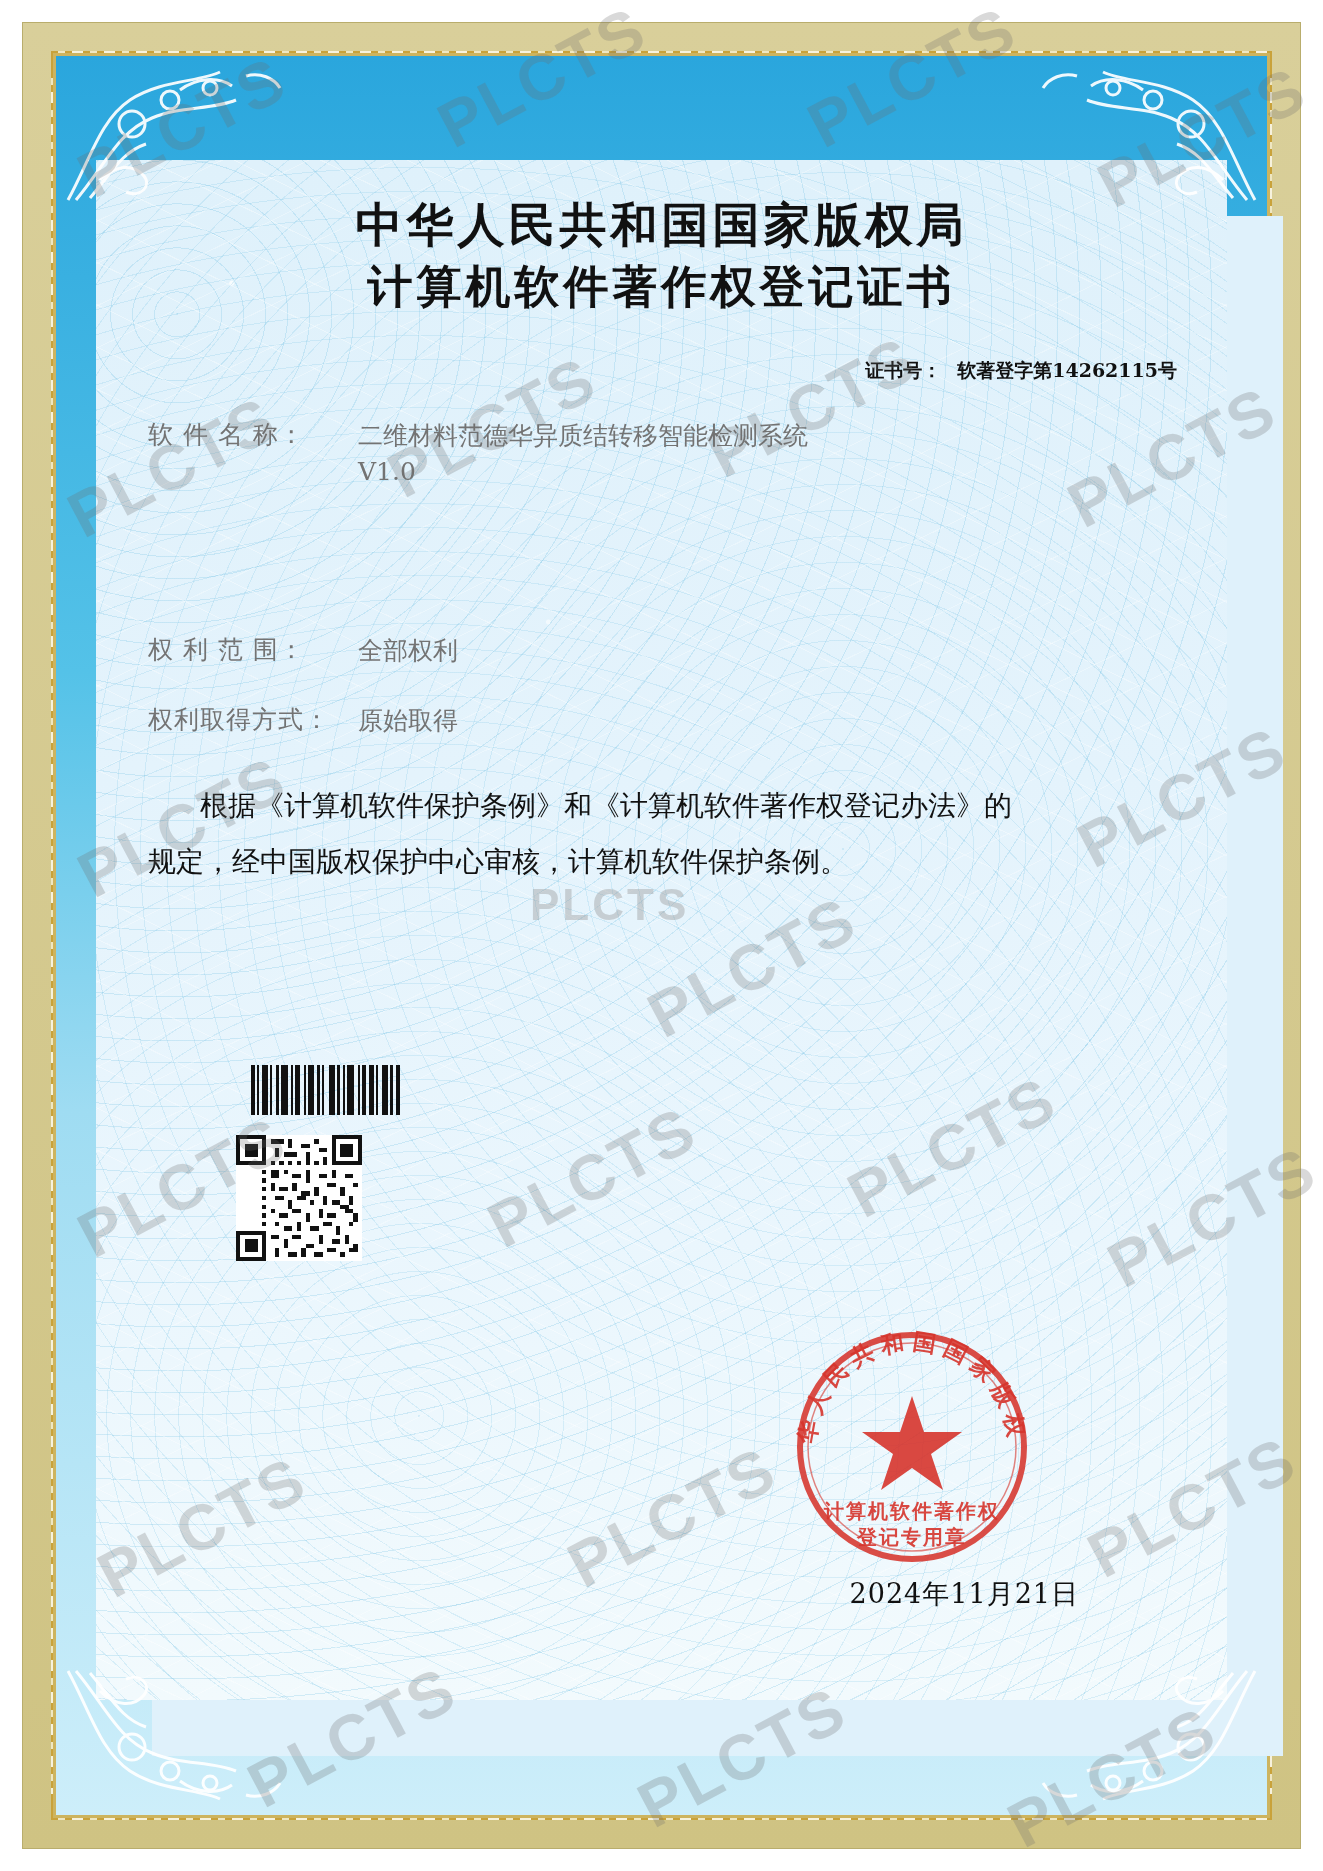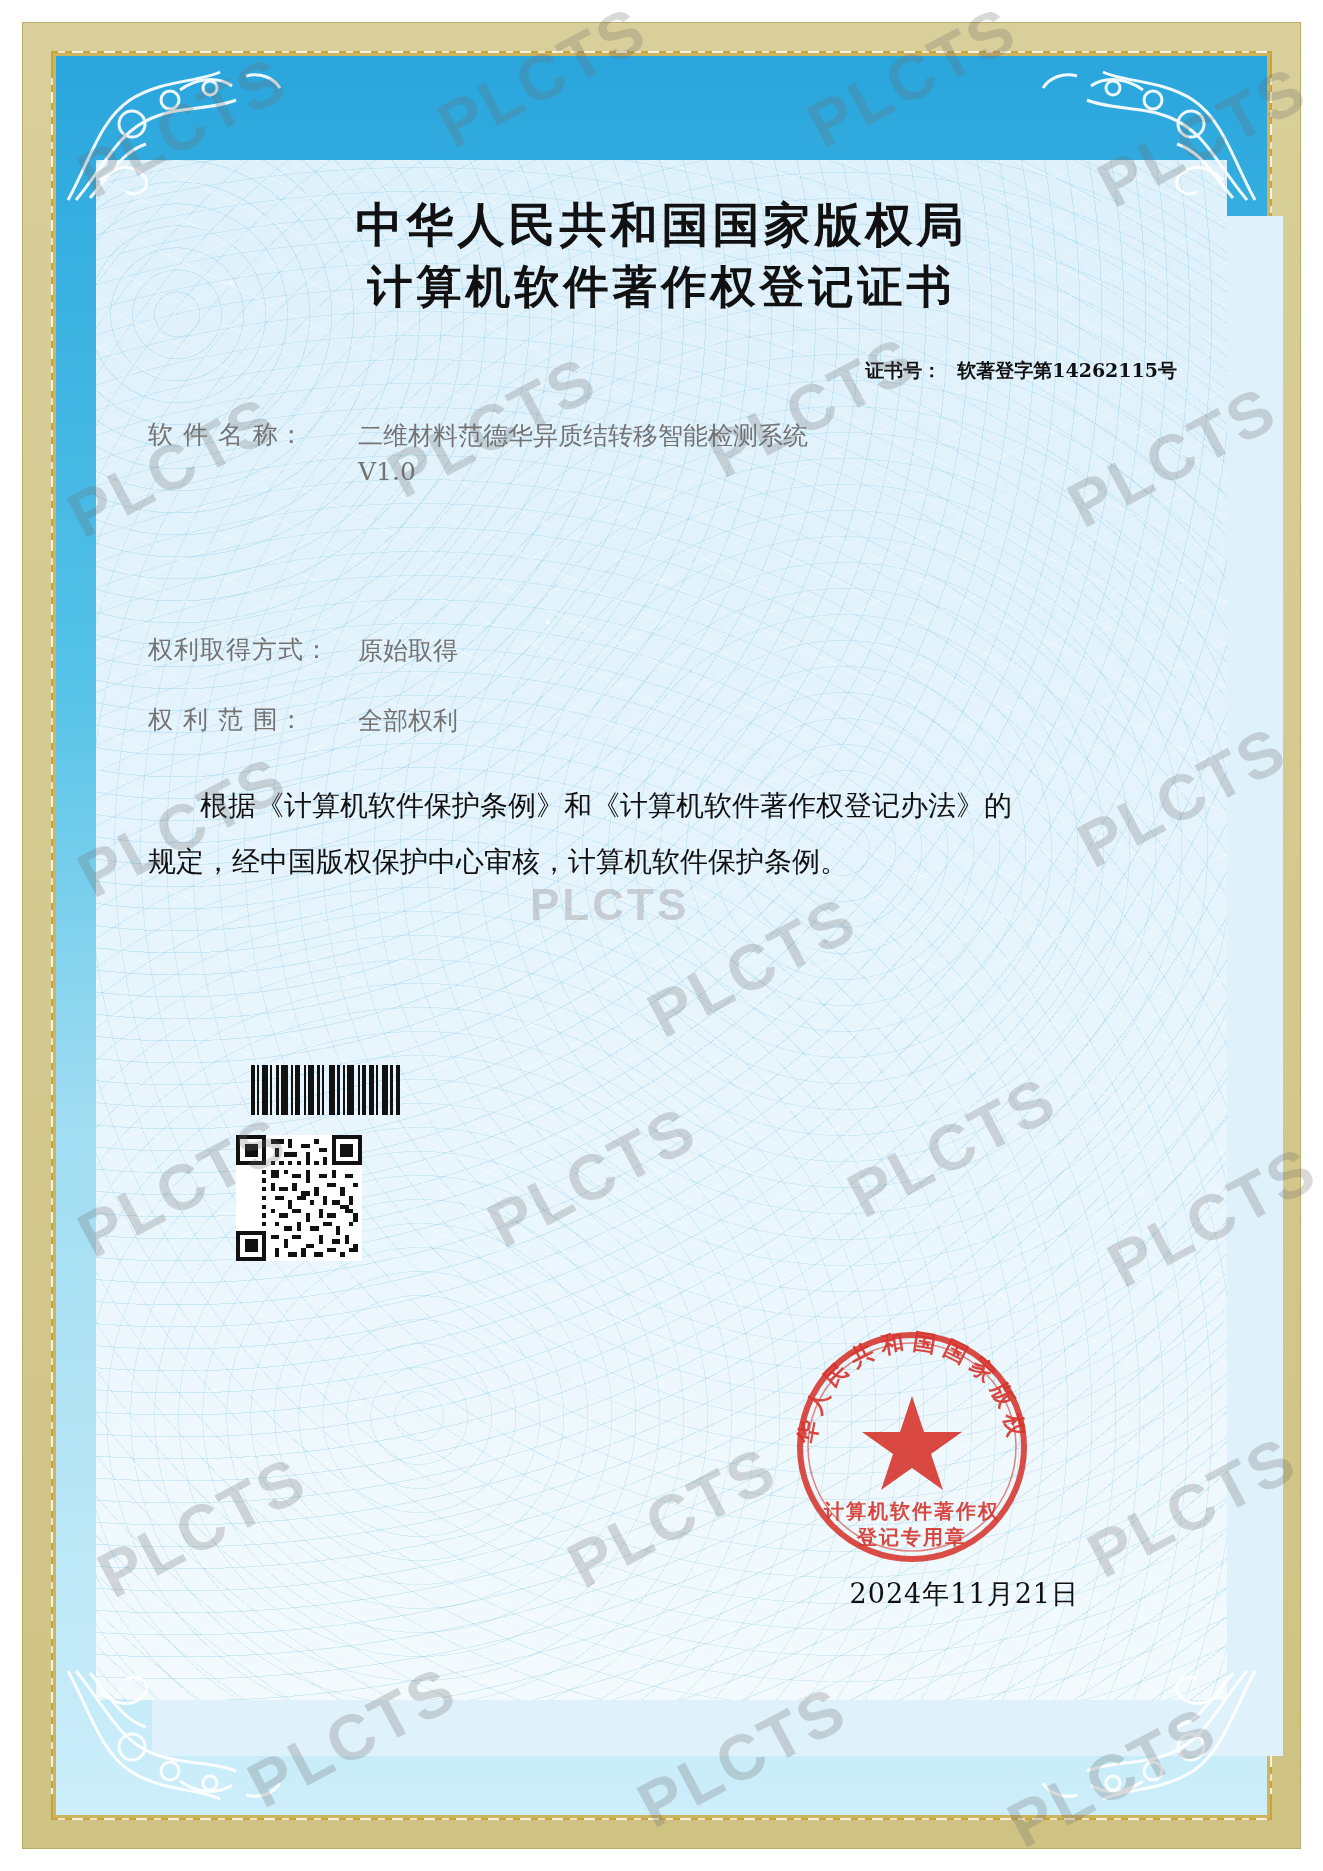--- a/index.html
+++ b/index.html
@@ -340,26 +340,26 @@
         <div class="field-label">软 件 名 称：</div>
         <div class="field-value">二维材料范德华异质结转移智能检测系统
 V1.0</div>
       </div>
     </div>
 
     <div class="gap-block"></div>
 
     <div class="fields fields2">
       <div class="field-row">
+        <div class="field-label">权 利 范 围：</div>
+        <div class="field-value">全部权利</div>
+      </div>
+      <div class="field-row">
         <div class="field-label">权利取得方式：</div>
         <div class="field-value">原始取得</div>
-      </div>
-      <div class="field-row">
-        <div class="field-label">权 利 范 围：</div>
-        <div class="field-value">全部权利</div>
       </div>
     </div>
 
     <div class="statement">
       <span class="indent">根据《计算机软件保护条例》和《计算机软件著作权登记办法》的</span>
       <span>规定，经中国版权保护中心审核，计算机软件保护条例。</span>
     </div>
 
     <div class="barcode">
       <i style="width:4px"></i>

